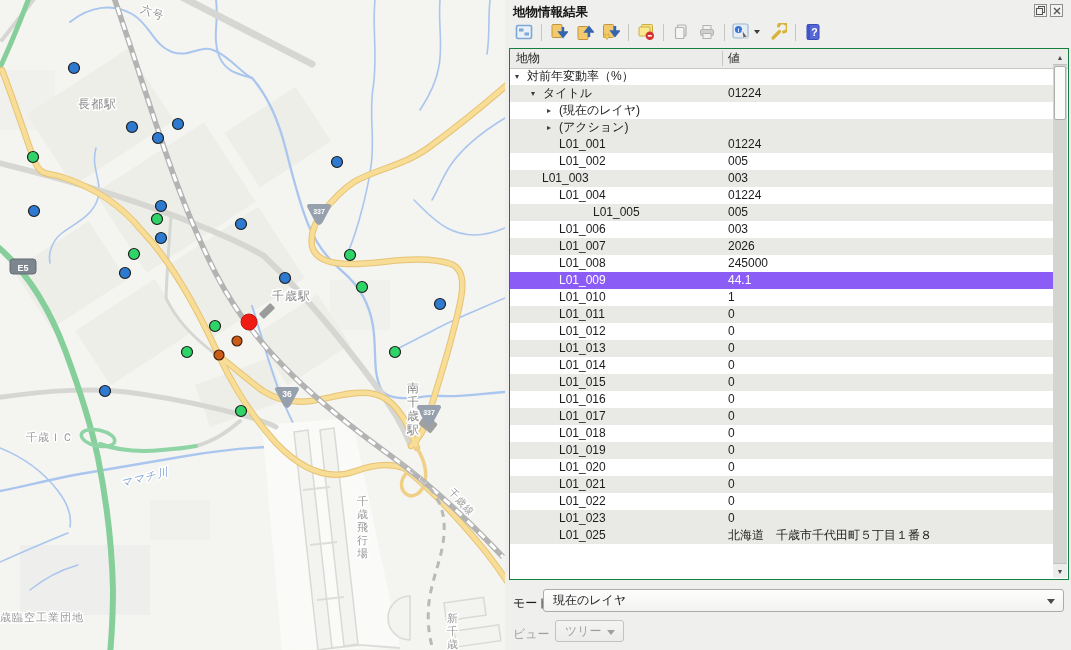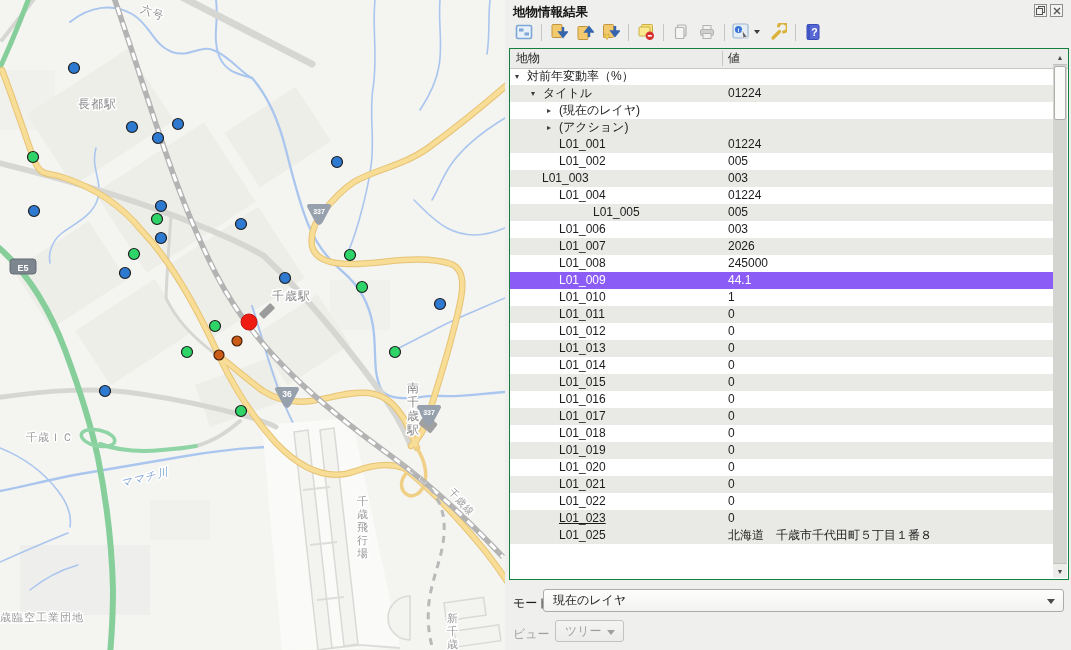--- a/index.html
+++ b/index.html
@@ -412,21 +412,21 @@
           </div>
           <div class="trow alt">
             <span class="cell1" style="left: 49px;">L01_021</span>
             <span class="cell2">0</span>
           </div>
           <div class="trow">
             <span class="cell1" style="left: 49px;">L01_022</span>
             <span class="cell2">0</span>
           </div>
           <div class="trow alt">
-            <span class="cell1" style="left: 49px; text-decoration: underline;">L01_023</span>
+            <span class="cell1" style="left: 49px;">L01_023</span>
             <span class="cell2">0</span>
           </div>
           <div class="trow alt">
             <span class="cell1" style="left: 49px;">L01_025</span>
             <span class="cell2">北海道　千歳市千代田町５丁目１番８</span>
           </div>
         </div>
       <div class="sb">
         <div class="sb-btn sb-up">▲</div>
         <div class="sb-thumb"></div>

